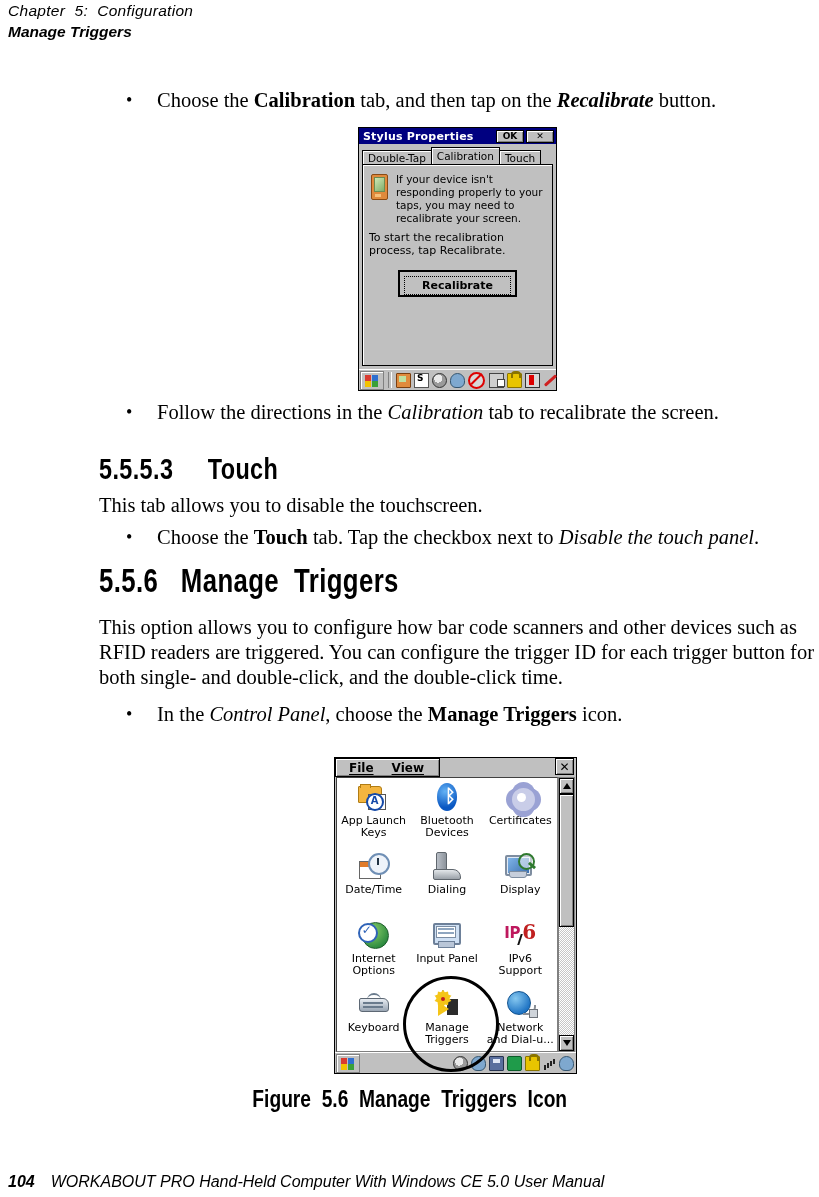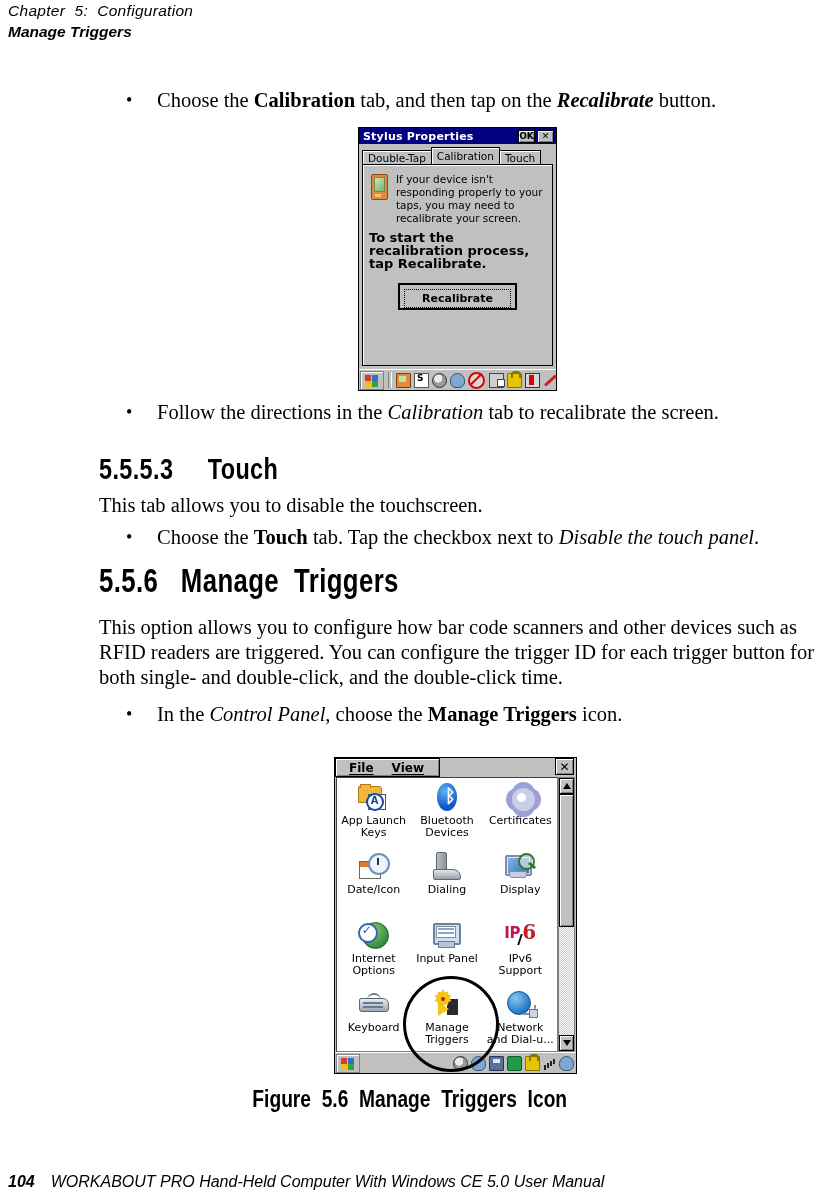--- a/index.html
+++ b/index.html
@@ -110,21 +110,21 @@
     display:flex; align-items:center;
     padding-left:4px;
     box-sizing:border-box;
   }
   .ce-title-text {
     color:#fff; font-size:11px; font-weight:bold;
     letter-spacing:0.2px; flex:1;
     font-family:"DejaVu Sans", sans-serif;
   }
   .ce-tbtn {
-    width:17px; height:13px;
+    width:28px; height:13px;
     background:#c0c0c0;
     border:1px solid #000;
     border-right-color:#000; border-bottom-color:#000;
     box-shadow:inset 1px 1px 0 #fff, inset -1px -1px 0 #808080;
     font-size:9px; font-weight:bold;
     display:flex; align-items:center; justify-content:center;
     margin-right:2px;
     color:#000;
     box-sizing:border-box;
   }
@@ -152,21 +152,21 @@
   .ce-panel {
     position:absolute;
     left:3px; right:3px; top:36px; bottom:24px;
     border:1px solid #000;
     box-shadow:inset 1px 1px 0 #fff;
     background:#c0c0c0;
     box-sizing:border-box;
   }
   .ce-row { display:flex; padding:8px 6px 0 8px; }
   .ce-msg { font-size:10.5px; line-height:13px; margin-left:8px; }
-  .ce-msg2 { font-size:13px; line-height:13px; padding:6px 8px 0 6px;font-weight:bold; }
+  .ce-msg2 { font-size:11px; line-height:13px; padding:6px 8px 0 6px; }
 
   .ce-btn-wrap { text-align:center; margin-top:13px; }
   .ce-btn {
     display:inline-block;
     border:2px solid #000;
     background:#c0c0c0;
     padding:2px 4px;
     box-sizing:border-box;
   }
   .ce-btn-inner {
@@ -531,21 +531,21 @@
               <span class="gear"></span>
             </span>
           <span class="cp-label">Certificates</span>
         </div>
 
         <div class="cp-item">
           <span class="cp-icon i-dt">
               <span class="cal"></span>
               <span class="clk"></span>
             </span>
-          <span class="cp-label">Date/Icon</span>
+          <span class="cp-label">Date/Time</span>
         </div>
 
         <div class="cp-item">
           <span class="cp-icon i-dial">
               <span class="ph"></span>
               <span class="base"></span>
             </span>
           <span class="cp-label">Dialing</span>
         </div>
 

